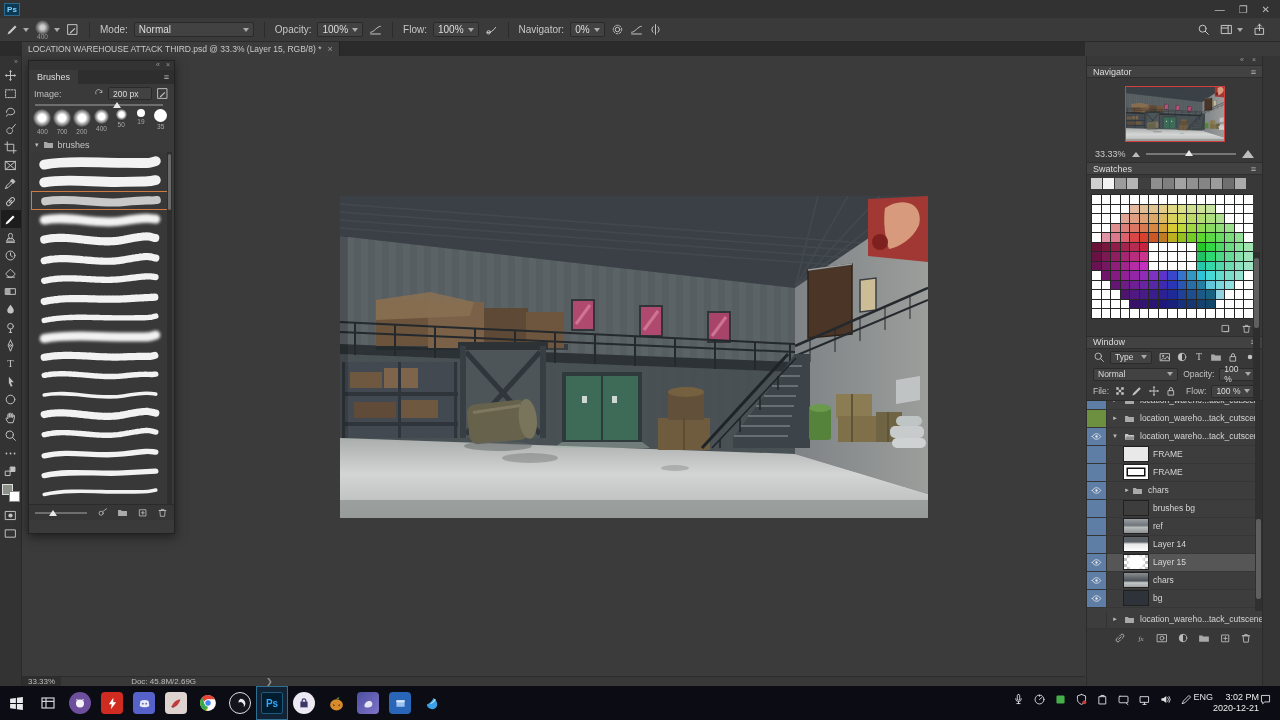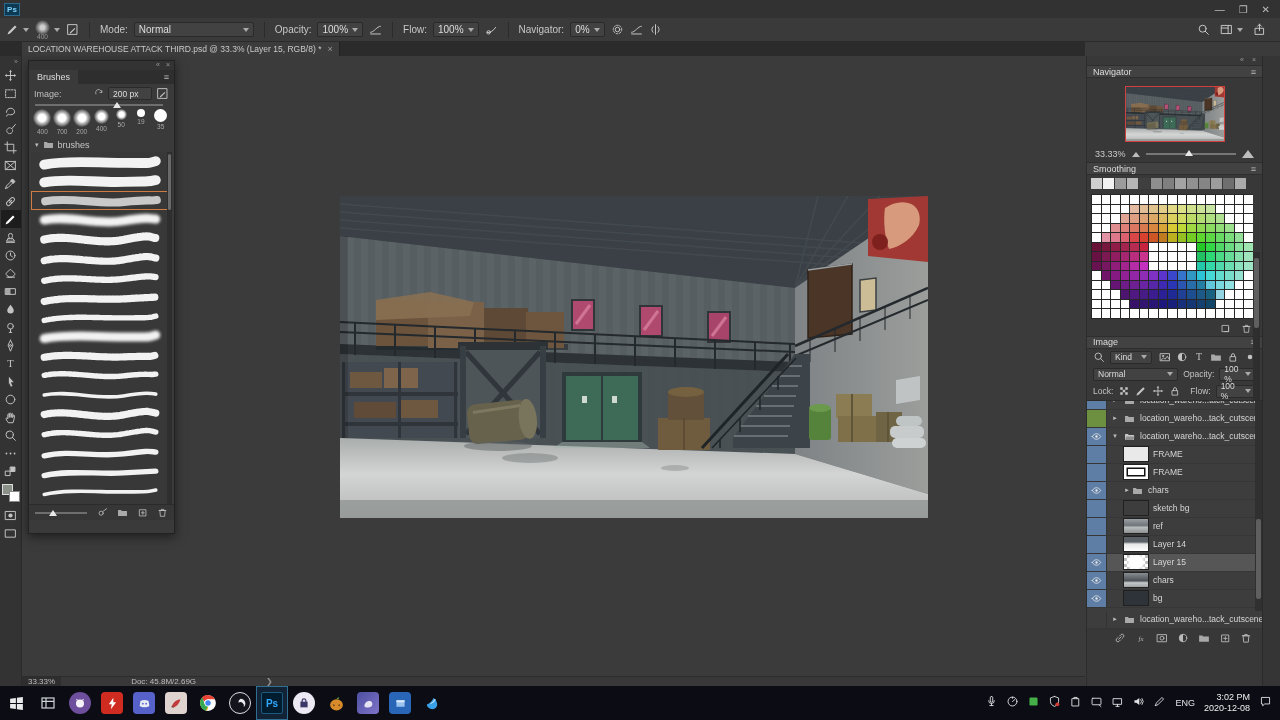--- a/index.html
+++ b/index.html
@@ -119,21 +119,21 @@
   #layerscroll{position:absolute;right:0;top:0;width:7px;height:100%;background:#303030;}
   #layerscroll .thumbbar{position:absolute;left:1px;top:118px;width:5px;height:80px;background:#5f5f5f;border-radius:2px;}
   #layersbottom{display:flex;justify-content:flex-end;align-items:center;gap:9px;padding:3px 10px 0 0;color:#b9b9b9;}
   #layersbottom svg{width:12px;height:12px;}
   #rightstrip{left:1262px;top:56px;width:18px;height:630px;background:#353535;border-left:1px solid #2a2a2a;}
   
   #taskbar{left:0;top:686px;width:1280px;height:34px;background:#0c0d14;display:flex;align-items:center;}
   .tbbtn{width:32px;height:34px;display:flex;align-items:center;justify-content:center;}
   .tbbtn.active{background:rgba(49,168,255,.14);border:1px solid #2f6f93;}
   .appic{width:22px;height:22px;border-radius:4px;display:flex;align-items:center;justify-content:center;font-size:10px;font-weight:bold;}
-  #tray{margin-left:auto;display:flex;align-items:center;gap:9px;padding-right:8px;color:#dfe3e6;}
+  #tray{margin-left:auto;display:flex;align-items:flex-start;padding-right:8px;color:#dfe3e6;}
   #tray svg{width:13px;height:13px;}
   #tray .lang{font-size:9px;}
   #clock{text-align:right;font-size:9px;line-height:11px;color:#eee;}
   .navthumbsvg{display:block;}
 </style>
 </head>
 <body>
 
 <svg width="0" height="0" style="position:absolute">
 <defs>
@@ -781,21 +781,21 @@
     <div id="navzoomrow">
       <span>33.33%</span>
       <span class="mtn"></span>
       <span class="navtrack">
         <span class="tri" style="left:44%;top:-3px"></span>
       </span>
       <span class="mtn big"></span>
     </div>
 
     <div class="phead">
-      <span>Smoothing</span>
+      <span>Swatches</span>
       <span class="menu">≡</span>
     </div>
     <div id="swatchtoprow">
         <div style="background:#cfcfcf"></div>
         <div style="background:#f2f2f2"></div>
         <div style="background:#9b9b9b"></div>
         <div style="background:#b5b5b5"></div>
         <div style="background:#3f3f3f"></div>
         <div style="background:#8e8e8e"></div>
         <div style="background:#7f7f7f"></div>
@@ -1039,30 +1039,30 @@
             <rect x="3.5" y="3.5" width="9" height="9"></rect>
             <path d="M12.5 6.5v6h-6"></path>
           </svg></span>
       <span id="swtrash"><svg class="ic" viewBox="0 0 16 16" width="11" height="11" fill="none" stroke="currentColor" stroke-width="1.2" stroke-linecap="round" stroke-linejoin="round">
             <path d="M4.2 5h7.6l-.7 8.5H4.9L4.2 5z"></path>
             <path d="M3 5h10M6.3 5V3.4h3.4V5"></path>
           </svg></span>
     </div>
 
     <div class="phead">
-      <span>Image</span>
+      <span>Window</span>
       <span class="menu">≡</span>
     </div>
     <div class="lrow">
       <span id="lsearch"><svg class="ic" viewBox="0 0 16 16" width="11" height="11" fill="none" stroke="currentColor" stroke-width="1.2" stroke-linecap="round" stroke-linejoin="round">
             <circle cx="7" cy="7" r="4.3"></circle>
             <path d="M10.2 10.2L14 14"></path>
           </svg></span>
       <span class="field" style="width:52px">
-        <span>Kind</span>
+        <span>Type</span>
           <span class="chev" style="margin-left:auto"></span>
       </span>
       <span id="lfilters" style="display:flex;gap:5px;margin-left:2px;">
           <span><svg class="ic" viewBox="0 0 16 16" width="11" height="11" fill="none" stroke="currentColor" stroke-width="1.2" stroke-linecap="round" stroke-linejoin="round">
               <rect x="2" y="3.5" width="12" height="9.5"></rect>
               <circle cx="5.3" cy="6.5" r="1"></circle>
               <path d="M3 12l3-3 2 2 3-4 3 4.5"></path>
             </svg></span>
           <span><svg class="ic" viewBox="0 0 16 16" width="11" height="11" fill="none" stroke="currentColor" stroke-width="1.2" stroke-linecap="round" stroke-linejoin="round">
               <circle cx="8" cy="8" r="5"></circle>
@@ -1088,21 +1088,21 @@
         <span>Normal</span>
           <span class="chev" style="margin-left:auto"></span>
       </span>
       <span style="font-size:8.5px">Opacity:</span>
       <span class="field">
           <span>100 %</span>
           <span class="chev"></span>
         </span>
     </div>
     <div class="lrow">
-      <span style="font-size:8.5px">Lock:</span>
+      <span style="font-size:8.5px">File:</span>
       <span id="llocks" style="display:flex;gap:5px;">
           <span><svg class="ic" viewBox="0 0 16 16" width="10" height="10" fill="none" stroke="currentColor" stroke-width="1.2" stroke-linecap="round" stroke-linejoin="round">
               <path d="M3 3h3.3v3.3H3zM9.6 3H13v3.3H9.6zM6.3 6.3h3.3v3.3H6.3zM3 9.6h3.3V13H3zM9.6 9.6H13V13H9.6z" fill="currentColor" stroke="none"></path>
             </svg></span>
           <span><svg class="ic" viewBox="0 0 16 16" width="10" height="10" fill="none" stroke="currentColor" stroke-width="1.2" stroke-linecap="round" stroke-linejoin="round">
               <path d="M2 14c.4-2 .8-3 2-4l7-7 2 2-7 7c-1 1-2 1.6-4 2z" fill="currentColor" stroke="none"></path>
             </svg></span>
           <span><svg class="ic" viewBox="0 0 16 16" width="10" height="10" fill="none" stroke="currentColor" stroke-width="1.2" stroke-linecap="round" stroke-linejoin="round">
               <path d="M8 1L6.3 3.6h3.4L8 1zm0 14l1.7-2.6H6.3L8 15zM1 8l2.6-1.7v3.4L1 8zm14 0l-2.6 1.7V6.3L15 8zM7.4 3.6h1.2v8.8H7.4zM3.6 7.4h8.8v1.2H3.6z" fill="currentColor" stroke="none"></path>
             </svg></span>
@@ -1182,21 +1182,21 @@
                   <path d="M1.5 4.5h4.2l1.3 1.4h7.5V13h-13z" fill="#a9a9a9" stroke="none"></path>
                 </svg></span>
             </span>
    <span>chars</span>
           </div>
           <div class="layer" style="">
    <span class="eyecell lbl-blue"></span>
    <span class="row" style="padding-left:12px">
               <span class="lthumb th-checker"></span>
             </span>
-   <span>sketch bg</span>
+   <span>brushes bg</span>
           </div>
           <div class="layer" style="">
    <span class="eyecell lbl-blue"></span>
    <span class="row" style="padding-left:12px">
               <span class="lthumb th-photo"></span>
             </span>
    <span>ref</span>
           </div>
           <div class="layer" style="">
    <span class="eyecell lbl-blue"></span>
@@ -1429,21 +1429,21 @@
               <path d="M3 6.5h2.3L9 3.7v8.6L5.3 9.5H3z" fill="currentColor" stroke="none"></path>
               <path d="M10.8 5.7a3.5 3.5 0 010 4.6M12.4 4.3a5.8 5.8 0 010 7.4"></path>
             </svg></span>
           <span><svg viewBox="0 0 16 16" width="13" height="13" fill="none" stroke="#dfe3e6" stroke-width="1.1" stroke-linecap="round" stroke-linejoin="round">
               <path d="M3 13l1-3 7-7 2 2-7 7-3 1z"></path>
             </svg></span>
         </span>
       <span class="lang">ENG</span>
       <span id="clock">
         <div>3:02 PM</div>
-        <div>2020-12-08</div>
+        <div>2020-12-21</div>
       </span>
       <span id="notific"><svg viewBox="0 0 16 16" width="14" height="14" fill="none" stroke="#dfe3e6" stroke-width="1.1">
             <path d="M3 3h10v8H7l-2.5 2.3V11H3z"></path>
           </svg></span>
     </div>
   </div>
 
 </div>
 
 </body></html>

